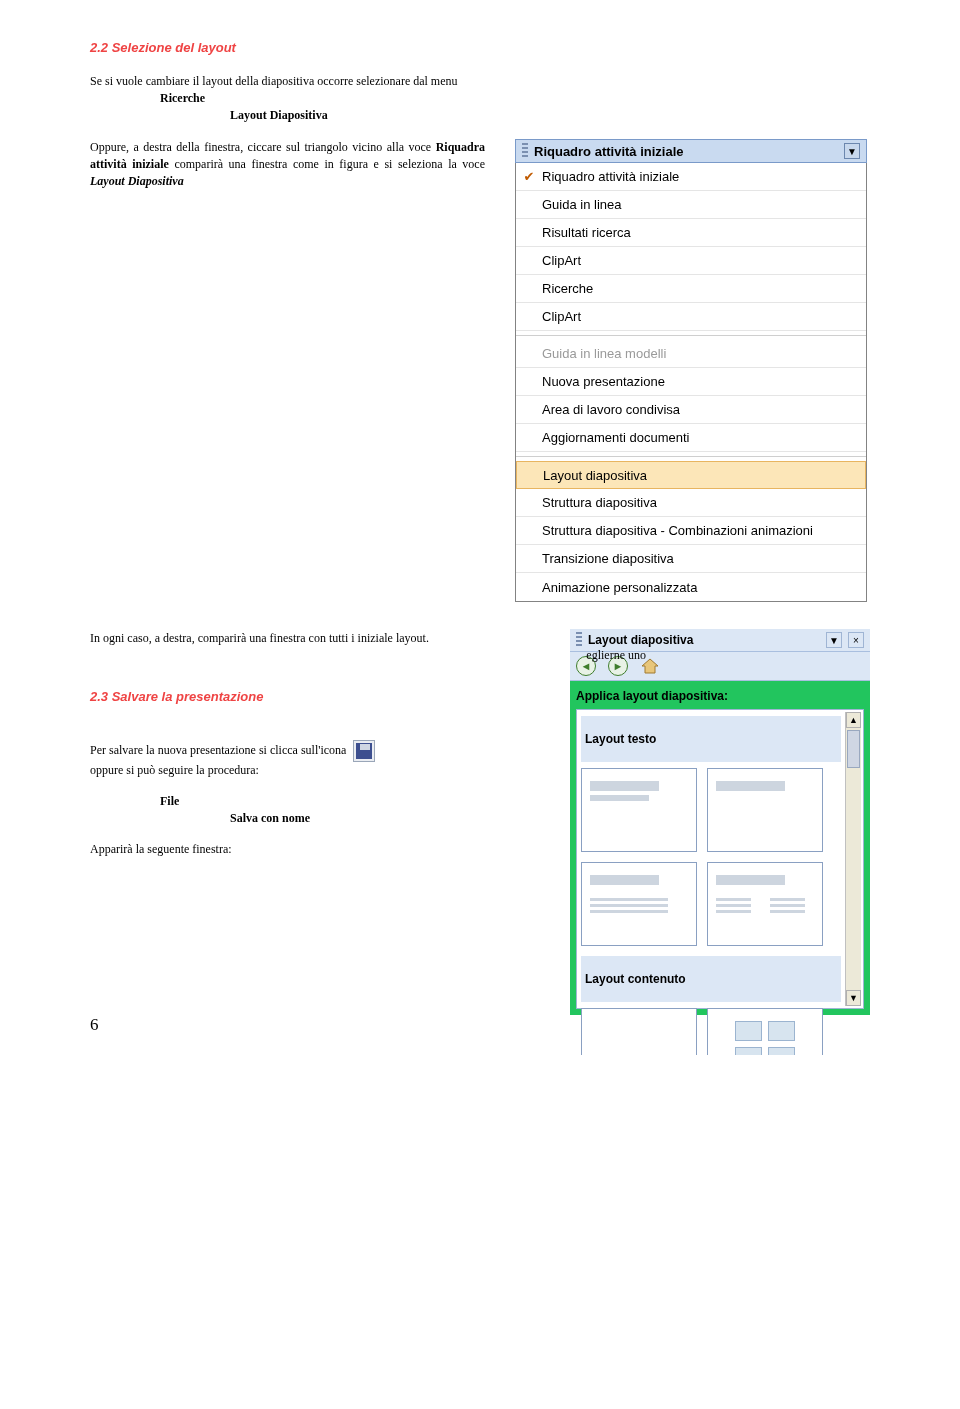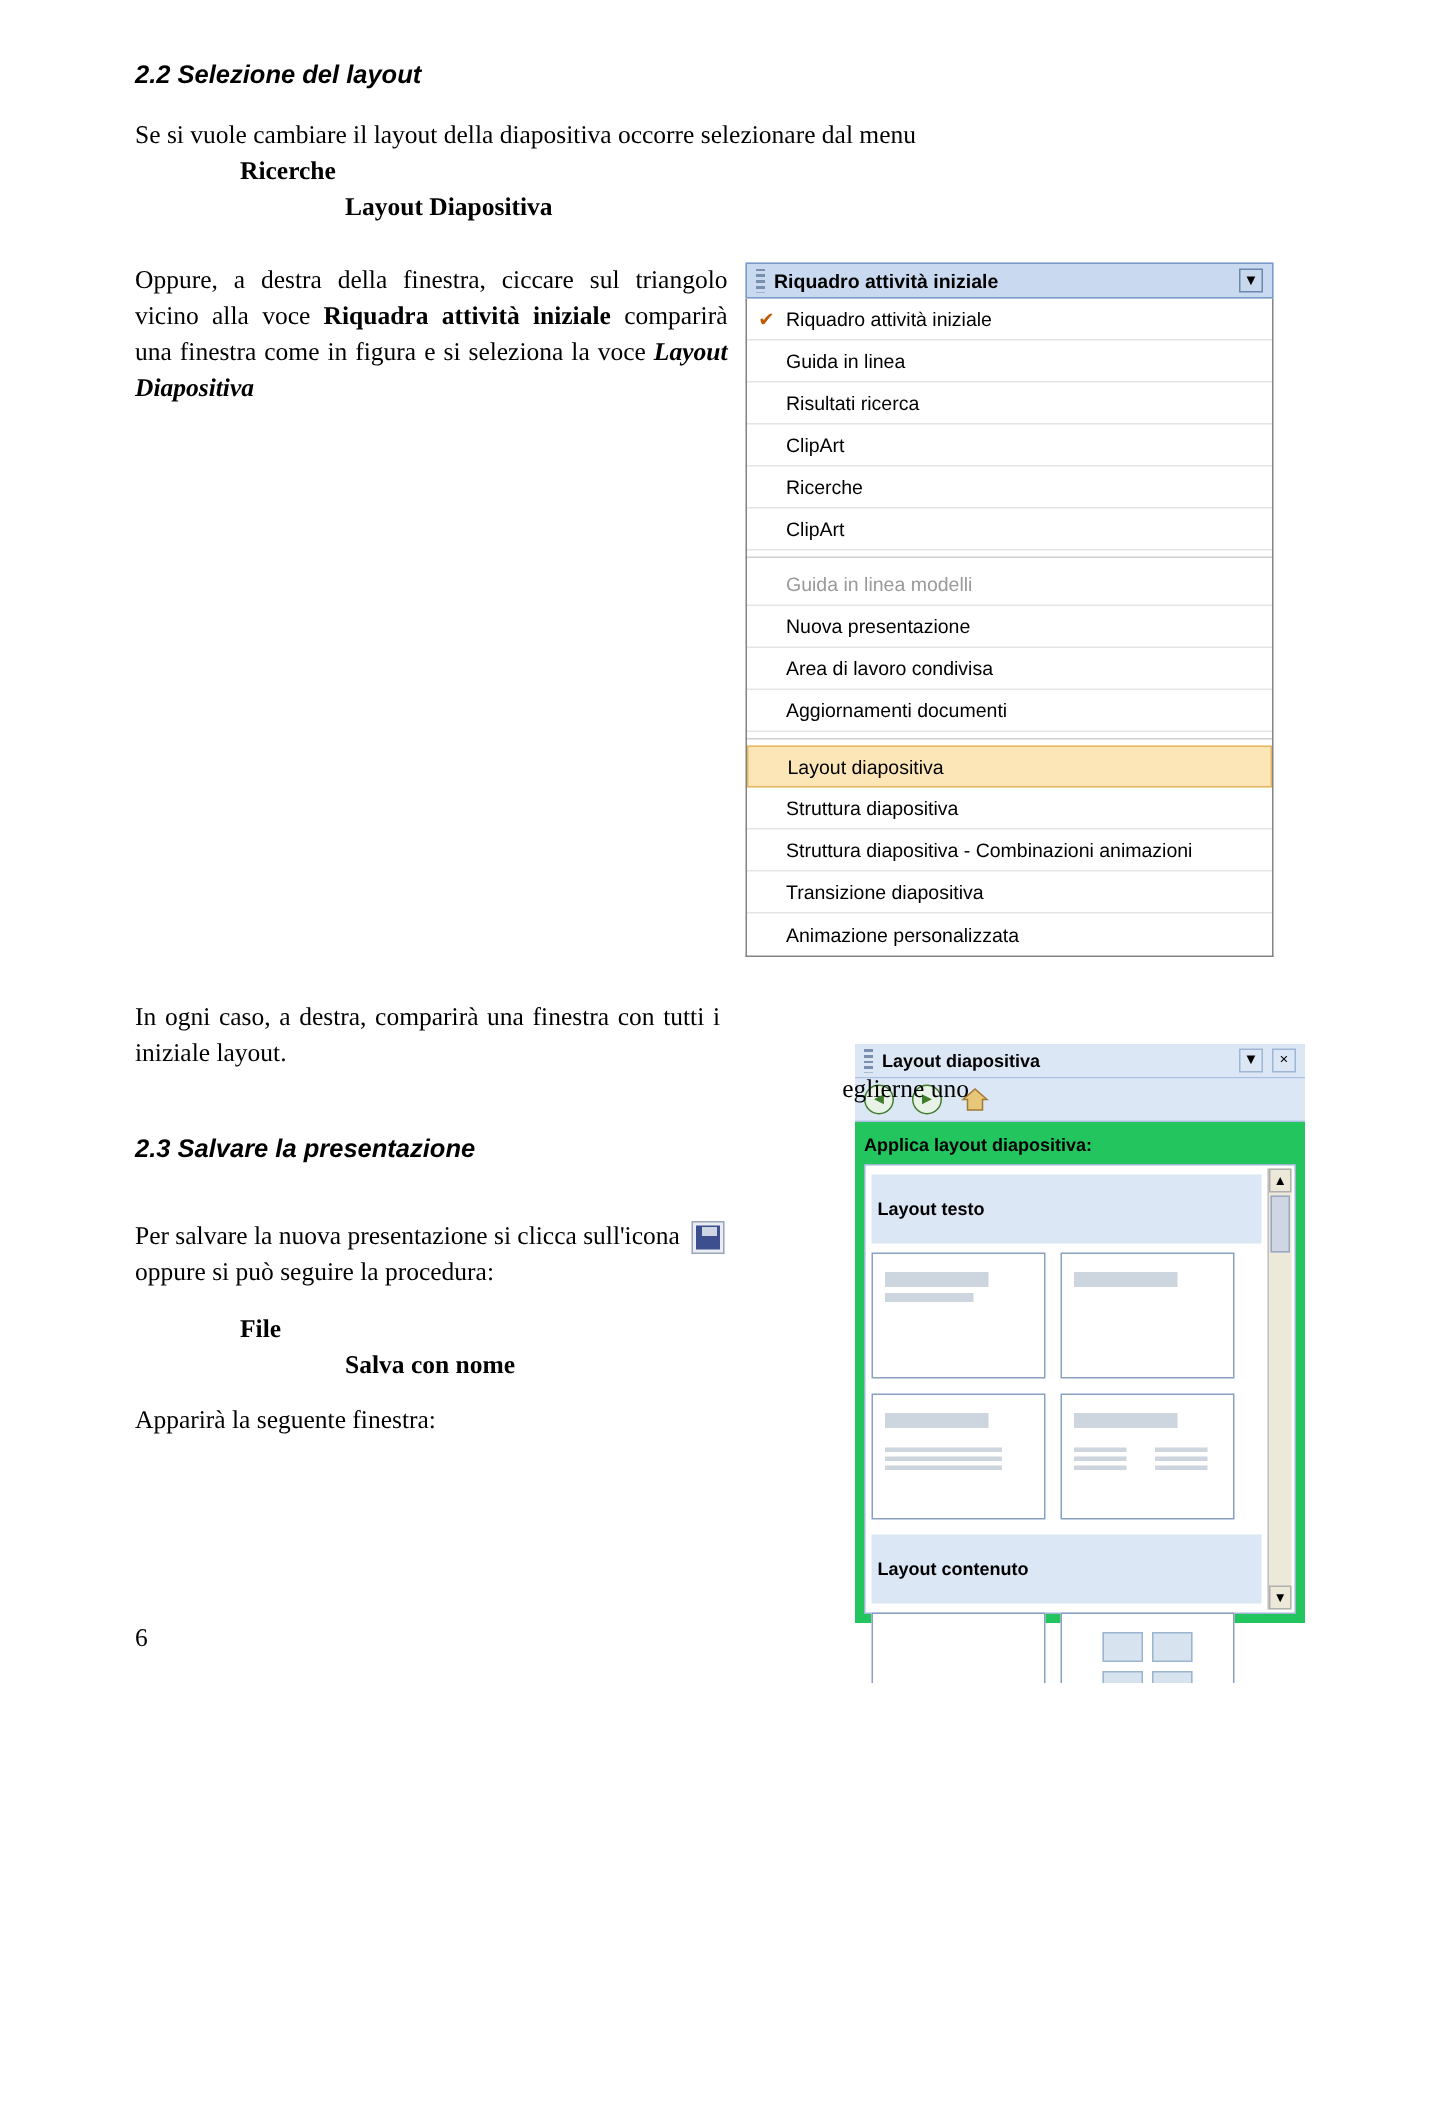--- a/index.html
+++ b/index.html
@@ -5,40 +5,40 @@
   * { box-sizing: border-box; margin: 0; padding: 0; }
   body {
     background: #fff;
     font-family: "Times New Roman", Times, serif;
     color: #000;
     width: 960px;
     padding: 40px 90px 40px 90px;
     position: relative;
   }
   .section-heading {
-    color: #000000;
+    color: #ef4444;
     font-family: Arial, Helvetica, sans-serif;
-    font-size: 17px;
+    font-size: 13px;
     font-style: italic;
     font-weight: bold;
     margin-bottom: 18px;
   }
   .body-text {
-    font-size: 17px;
+    font-size: 12px;
     line-height: 1.4;
     text-align: justify;
   }
   .indent1 { margin-left: 70px; }
   .indent2 { margin-left: 140px; }
   .bold { font-weight: bold; }
   .bold-it { font-weight: bold; font-style: italic; }
   .two-col {
     display: flex;
-    gap: 12px;
-    margin-top: 26px;
+    gap: 30px;
+    margin-top: 16px;
   }
   .two-col .left-text {
     flex: 0 0 395px;
   }
   
   .taskpane {
     width: 352px;
     font-family: Tahoma, Arial, sans-serif;
     font-size: 13px;
     background: #fff;

